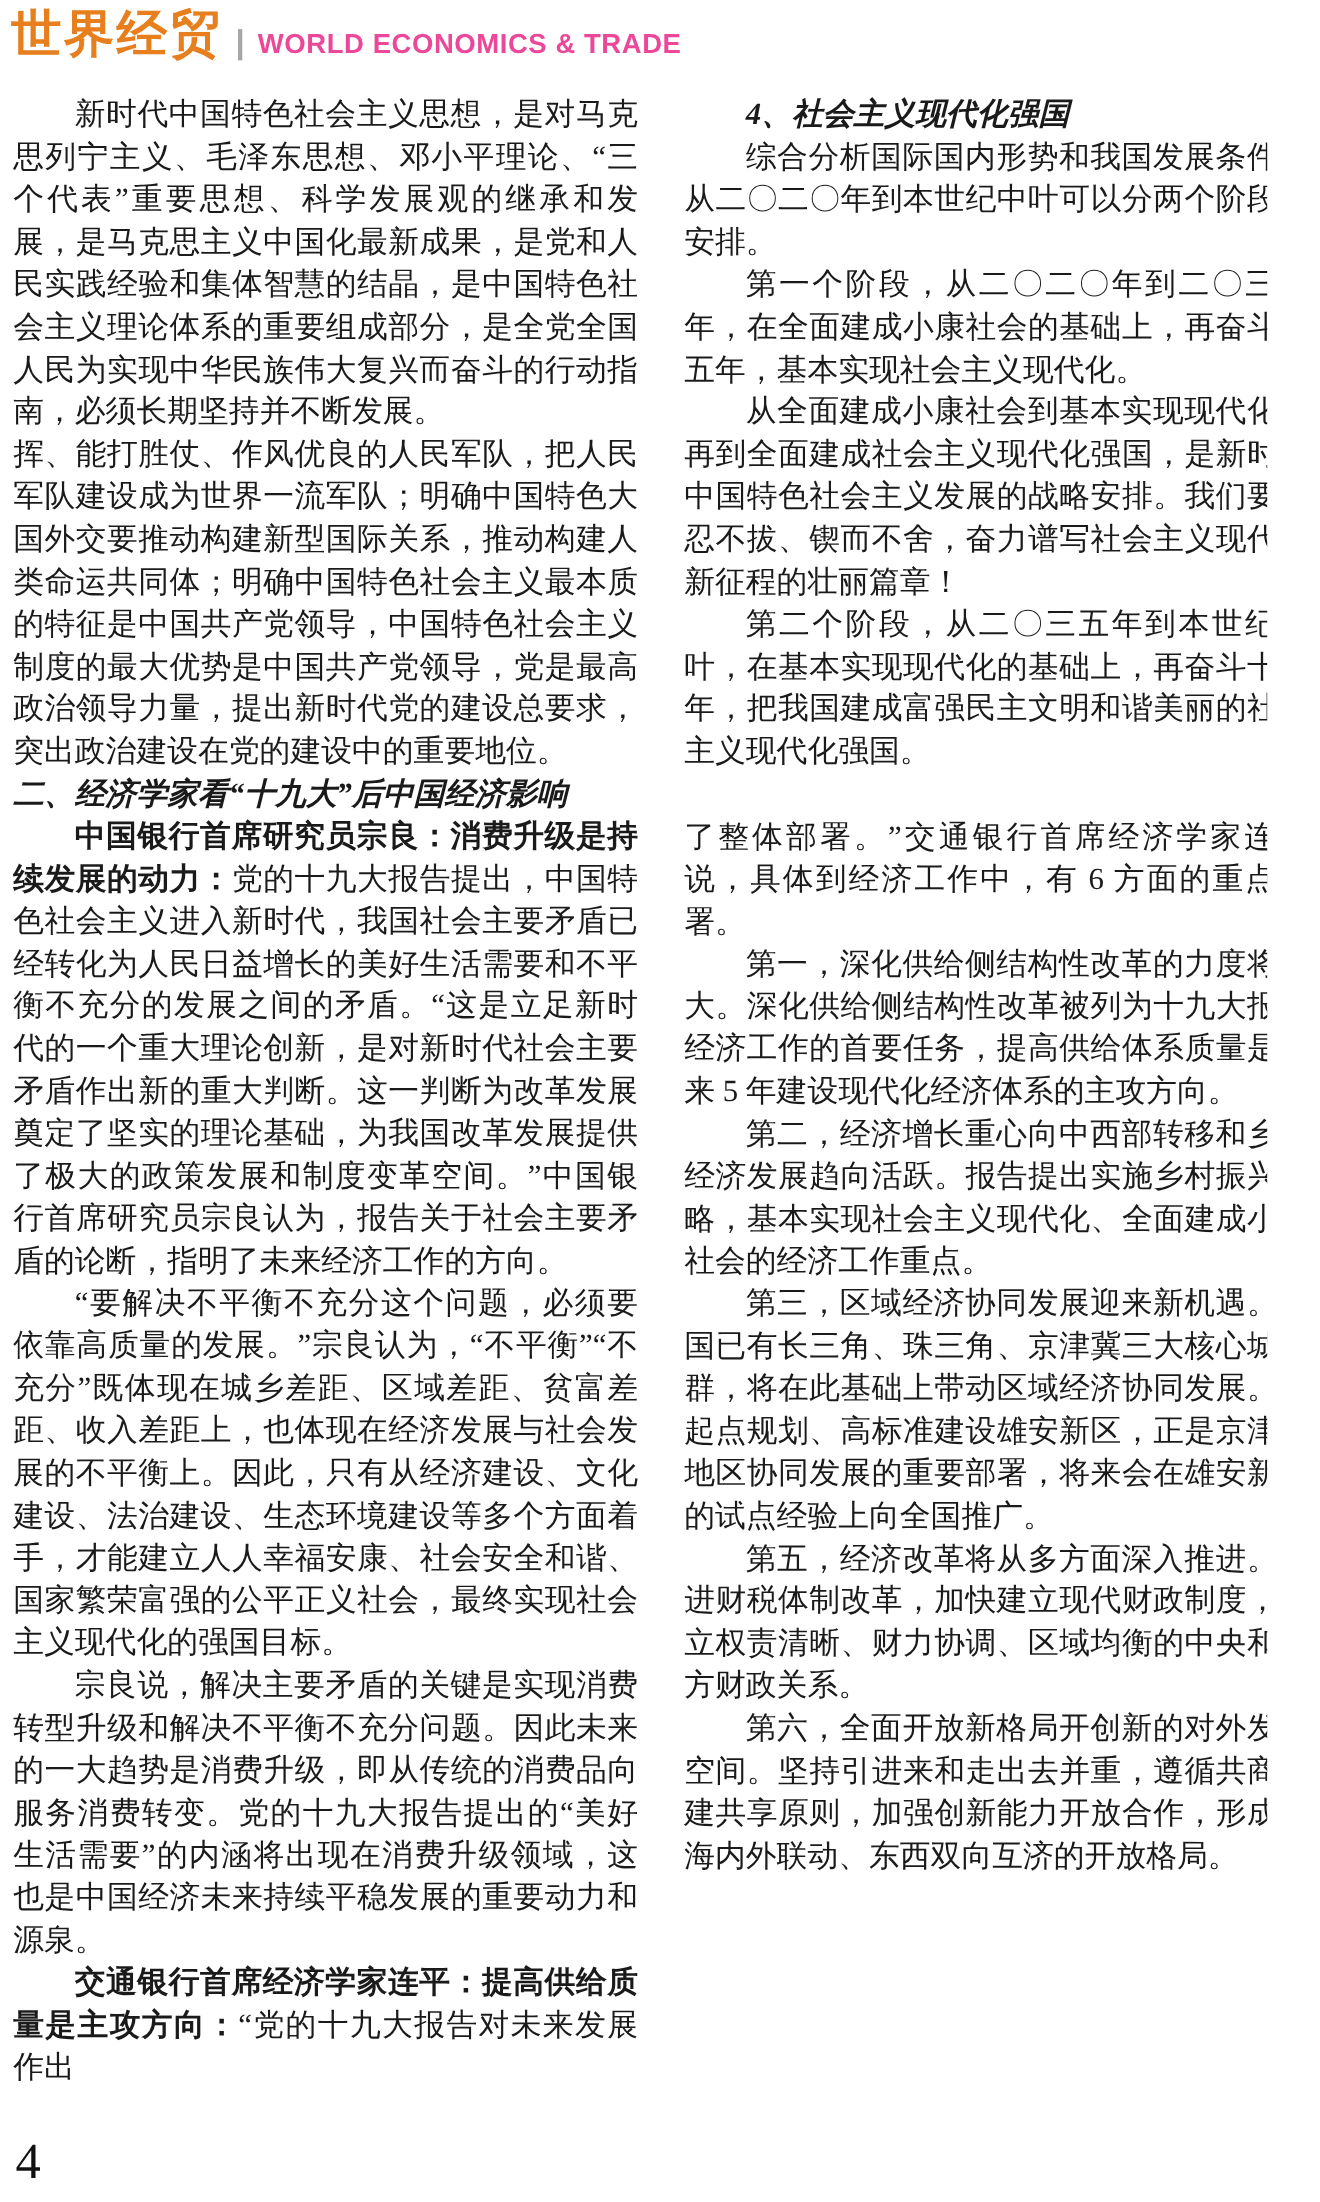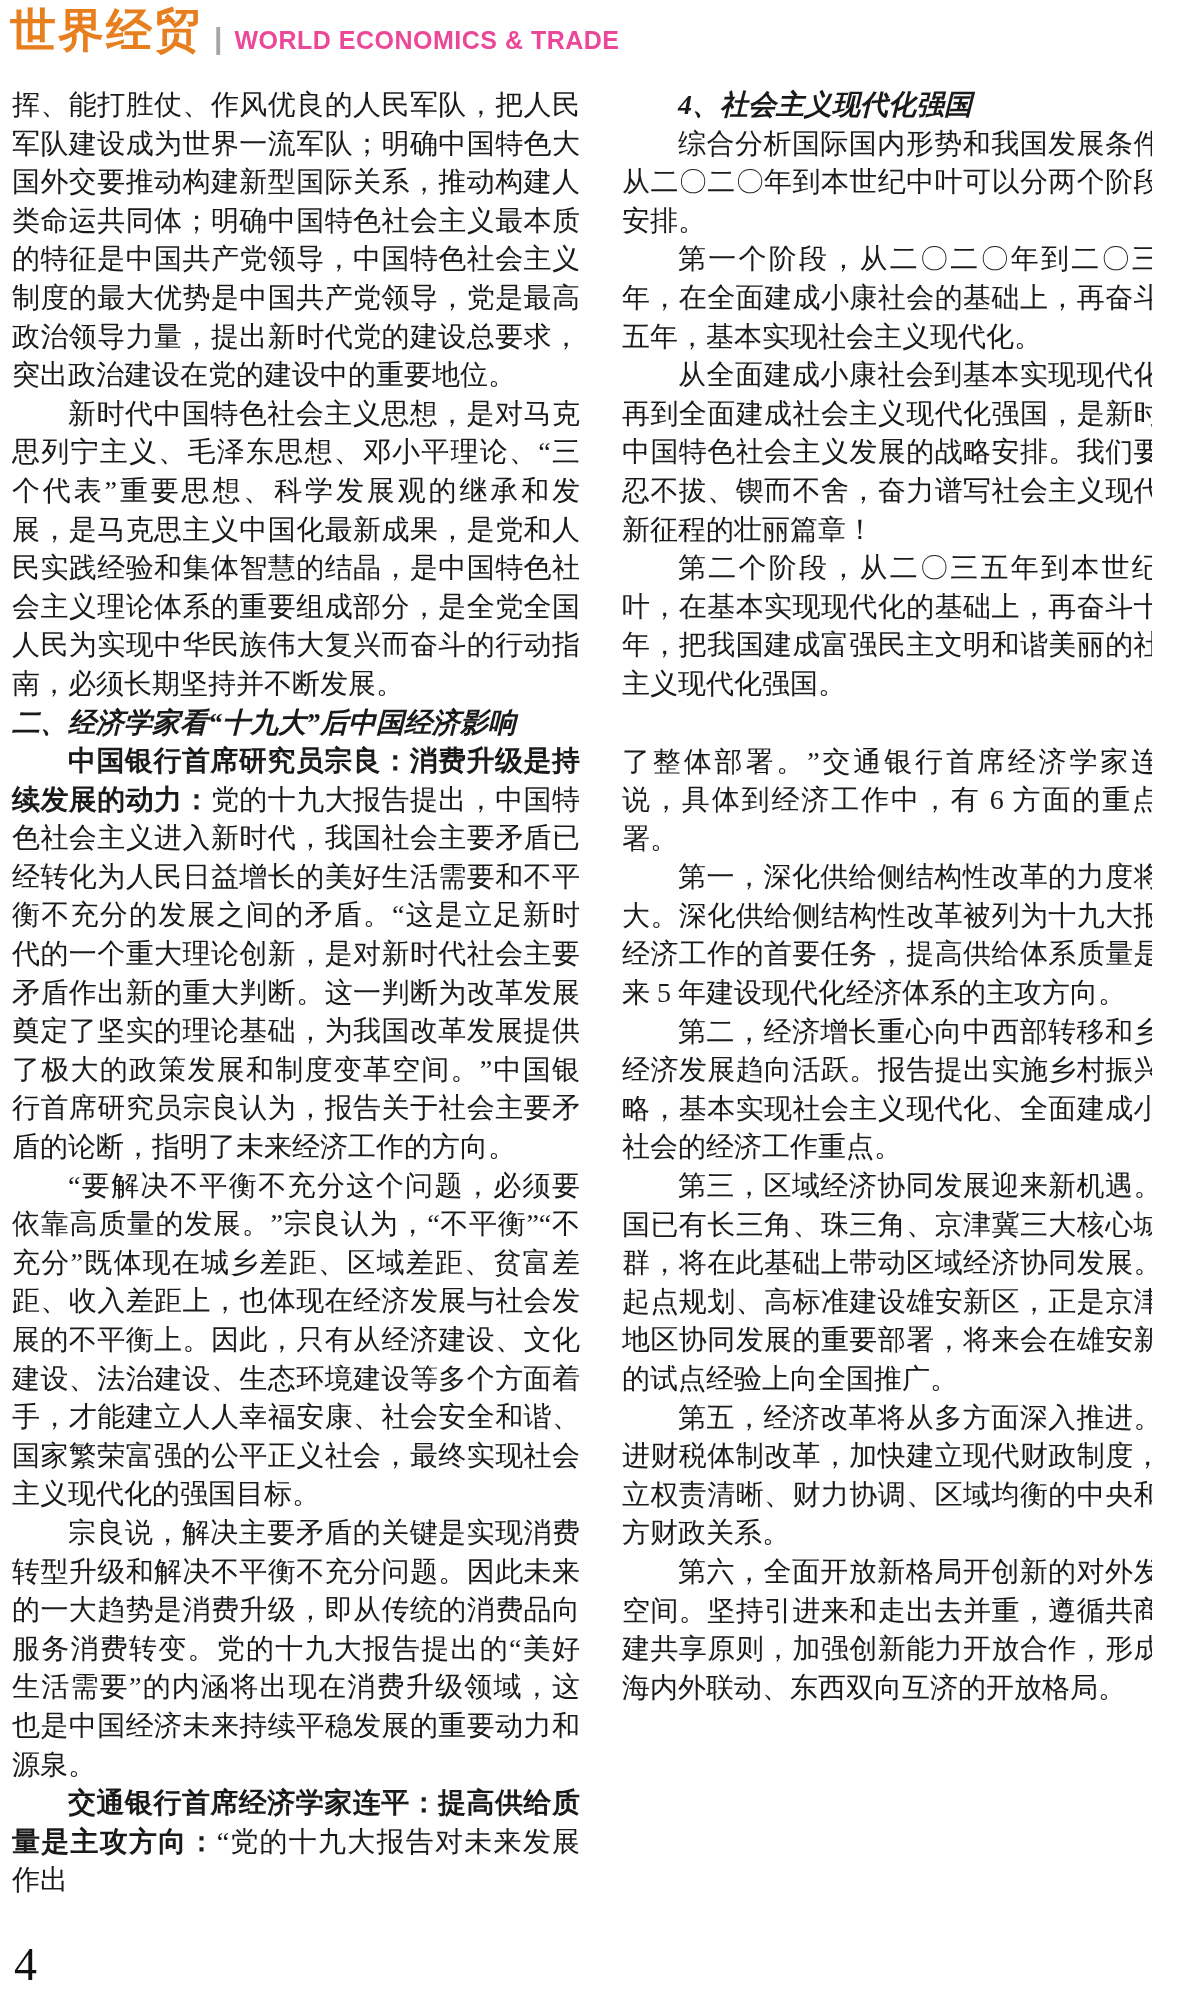--- a/index.html
+++ b/index.html
@@ -85,22 +85,22 @@
 
   <header class="masthead">
     <span class="zh-title">世界经贸</span>
     <span class="divider">|</span>
     <span class="en-title">WORLD ECONOMICS &amp; TRADE</span>
   </header>
 
   <main class="columns">
 
     <section class="col">
+      <p class="para indent">新时代中国特色社会主义思想，是对马克思列宁主义、毛泽东思想、邓小平理论、“三个代表”重要思想、科学发展观的继承和发展，是马克思主义中国化最新成果，是党和人民实践经验和集体智慧的结晶，是中国特色社会主义理论体系的重要组成部分，是全党全国人民为实现中华民族伟大复兴而奋斗的行动指南，必须长期坚持并不断发展。</p>
       <p class="para">挥、能打胜仗、作风优良的人民军队，把人民军队建设成为世界一流军队；明确中国特色大国外交要推动构建新型国际关系，推动构建人类命运共同体；明确中国特色社会主义最本质的特征是中国共产党领导，中国特色社会主义制度的最大优势是中国共产党领导，党是最高政治领导力量，提出新时代党的建设总要求，突出政治建设在党的建设中的重要地位。</p>
-      <p class="para indent">新时代中国特色社会主义思想，是对马克思列宁主义、毛泽东思想、邓小平理论、“三个代表”重要思想、科学发展观的继承和发展，是马克思主义中国化最新成果，是党和人民实践经验和集体智慧的结晶，是中国特色社会主义理论体系的重要组成部分，是全党全国人民为实现中华民族伟大复兴而奋斗的行动指南，必须长期坚持并不断发展。</p>
       <h2 class="subhead">二、经济学家看“十九大”后中国经济影响</h2>
       <p class="para indent"><b>中国银行首席研究员宗良：消费升级是持续发展的动力：</b><span>党的十九大报告提出，中国特色社会主义进入新时代，我国社会主要矛盾已经转化为人民日益增长的美好生活需要和不平衡不充分的发展之间的矛盾。“这是立足新时代的一个重大理论创新，是对新时代社会主要矛盾作出新的重大判断。这一判断为改革发展奠定了坚实的理论基础，为我国改革发展提供了极大的政策发展和制度变革空间。”中国银行首席研究员宗良认为，报告关于社会主要矛盾的论断，指明了未来经济工作的方向。</span></p>
       <p class="para indent">“要解决不平衡不充分这个问题，必须要依靠高质量的发展。”宗良认为，“不平衡”“不充分”既体现在城乡差距、区域差距、贫富差距、收入差距上，也体现在经济发展与社会发展的不平衡上。因此，只有从经济建设、文化建设、法治建设、生态环境建设等多个方面着手，才能建立人人幸福安康、社会安全和谐、国家繁荣富强的公平正义社会，最终实现社会主义现代化的强国目标。</p>
       <p class="para indent">宗良说，解决主要矛盾的关键是实现消费转型升级和解决不平衡不充分问题。因此未来的一大趋势是消费升级，即从传统的消费品向服务消费转变。党的十九大报告提出的“美好生活需要”的内涵将出现在消费升级领域，这也是中国经济未来持续平稳发展的重要动力和源泉。</p>
       <p class="para indent"><b>交通银行首席经济学家连平：提高供给质量是主攻方向：</b><span>“党的十九大报告对未来发展作出</span></p>
     </section>
 
     <section class="col">
       <h3 class="subhead indent">4、社会主义现代化强国</h3>
       <p class="para indent">综合分析国际国内形势和我国发展条件，从二〇二〇年到本世纪中叶可以分两个阶段来安排。</p>

